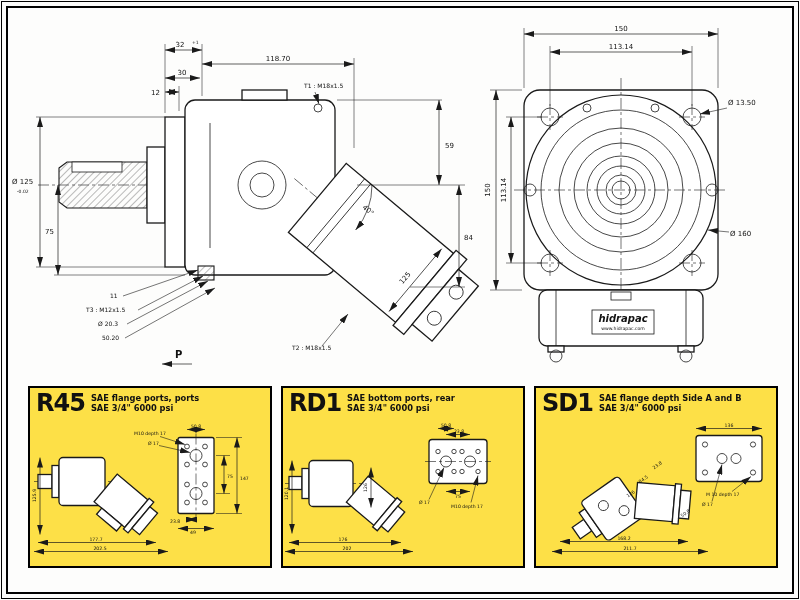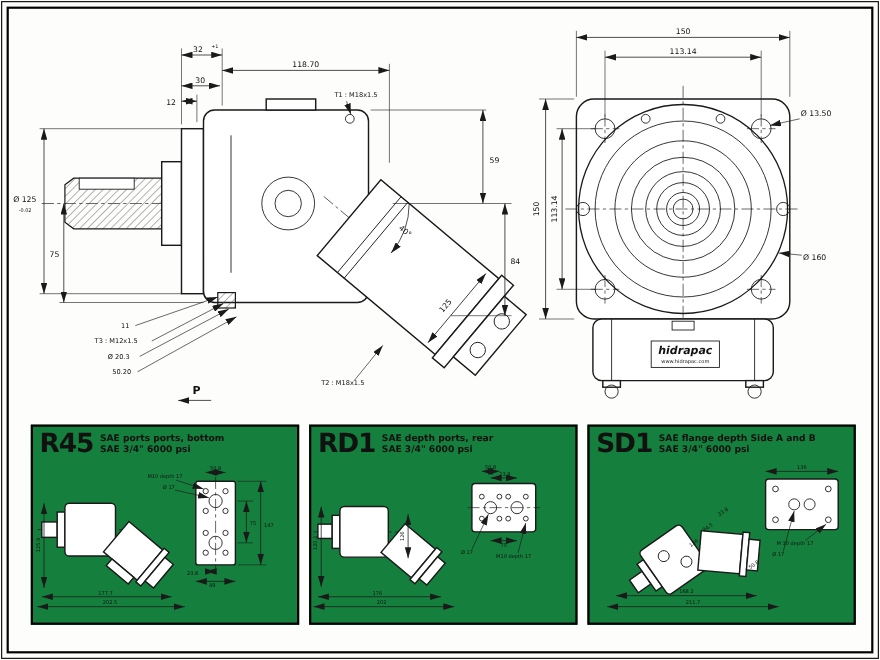--- a/index.html
+++ b/index.html
@@ -19,21 +19,21 @@
 
   .outline{fill:#fff;stroke:#1a1a1a;stroke-width:1.3}
   .thin{fill:none;stroke:#1a1a1a;stroke-width:0.8}
   .dim{stroke:#1a1a1a;stroke-width:0.7;fill:none}
   .ext{stroke:#1a1a1a;stroke-width:0.55;fill:none}
   .lead{stroke:#1a1a1a;stroke-width:0.6;fill:none}
   .cl{stroke:#1a1a1a;stroke-width:0.6;fill:none;stroke-dasharray:11 3 3 3}
   .hatched{fill:url(#hatch);stroke:#1a1a1a;stroke-width:1.1}
 
   .variants{position:absolute;left:20px;right:14px;top:378px;height:182px;display:flex;gap:9px}
-  .variant-box{flex:1;border:2px solid #000;background:#15803d;display:flex;flex-direction:column}
+  .variant-box{flex:1;border:2px solid #000;background:#fde047;display:flex;flex-direction:column}
   .variant-header{display:flex;align-items:flex-start;padding:3px 6px 0 6px}
   .variant-code{font-size:24px;font-weight:bold;line-height:1;letter-spacing:-1px}
   .variant-desc{margin-left:6px;margin-top:2px;font-size:8.3px;font-weight:bold;line-height:1.25}
   .variant-svg{flex:1}
 </style>
 </head>
 <body>
 
 <div class="outer-frame"></div>
 <div class="sheet">
@@ -221,21 +221,21 @@
       <line class="lead" x1="251" y1="224" x2="230" y2="222" marker-end="url(#arr)"></line>
     </g>
   </svg>
 
   <div class="variants">
 
     <div class="variant-box">
       <div class="variant-header">
         <div class="variant-code">R45</div>
         <div class="variant-desc">
-          <div>SAE ports ports, bottom</div>
+          <div>SAE flange ports, ports</div>
           <div>SAE 3/4" 6000 psi</div>
         </div>
       </div>
       <svg class="variant-svg" viewBox="0 0 240 138">
         <line class="cl" x1="4" y1="60" x2="96" y2="60"></line>
         <g>
           <rect class="outline" x="8" y="53" width="14" height="14" stroke-width="0.9"></rect>
           <rect class="outline" x="22" y="44" width="7" height="32" stroke-width="0.9"></rect>
           <rect class="outline" x="29" y="36" width="46" height="48" rx="4" stroke-width="0.9"></rect>
           <g transform="rotate(40 68 60)">
@@ -285,21 +285,21 @@
           <line class="dim" x1="4" y1="130" x2="138" y2="130" marker-start="url(#arr)" marker-end="url(#arr)"></line>
           <text class="tinytxt" x="70" y="128" text-anchor="middle">202.5</text>
         </g>
       </svg>
     </div>
 
     <div class="variant-box">
       <div class="variant-header">
         <div class="variant-code">RD1</div>
         <div class="variant-desc">
-          <div>SAE depth ports, rear</div>
+          <div>SAE bottom ports, rear</div>
           <div>SAE 3/4" 6000 psi</div>
         </div>
       </div>
       <svg class="variant-svg" viewBox="0 0 240 138">
         <line class="cl" x1="2" y1="62" x2="92" y2="62"></line>
         <g>
           <rect class="outline" x="6" y="55" width="13" height="13" stroke-width="0.9"></rect>
           <rect class="outline" x="19" y="47" width="7" height="30" stroke-width="0.9"></rect>
           <rect class="outline" x="26" y="39" width="44" height="46" rx="4" stroke-width="0.9"></rect>
           <g transform="rotate(40 66 62)">

